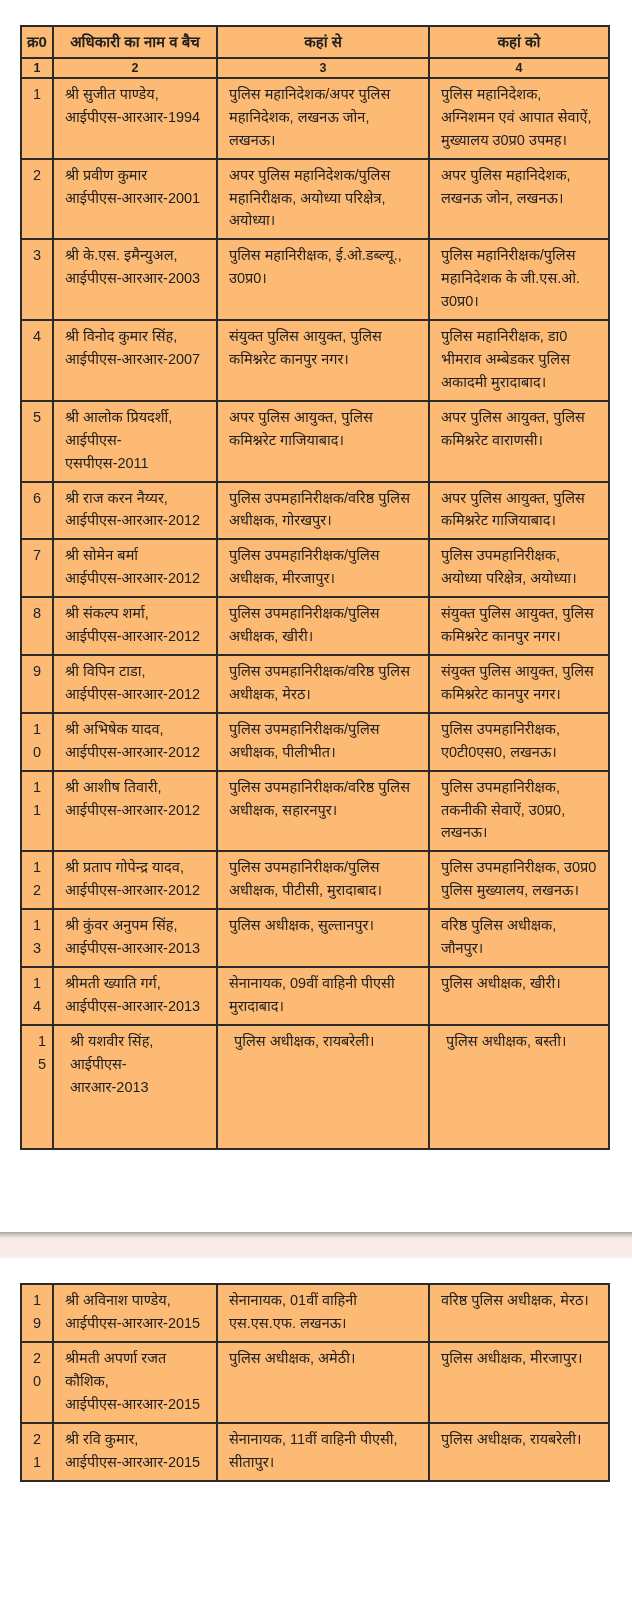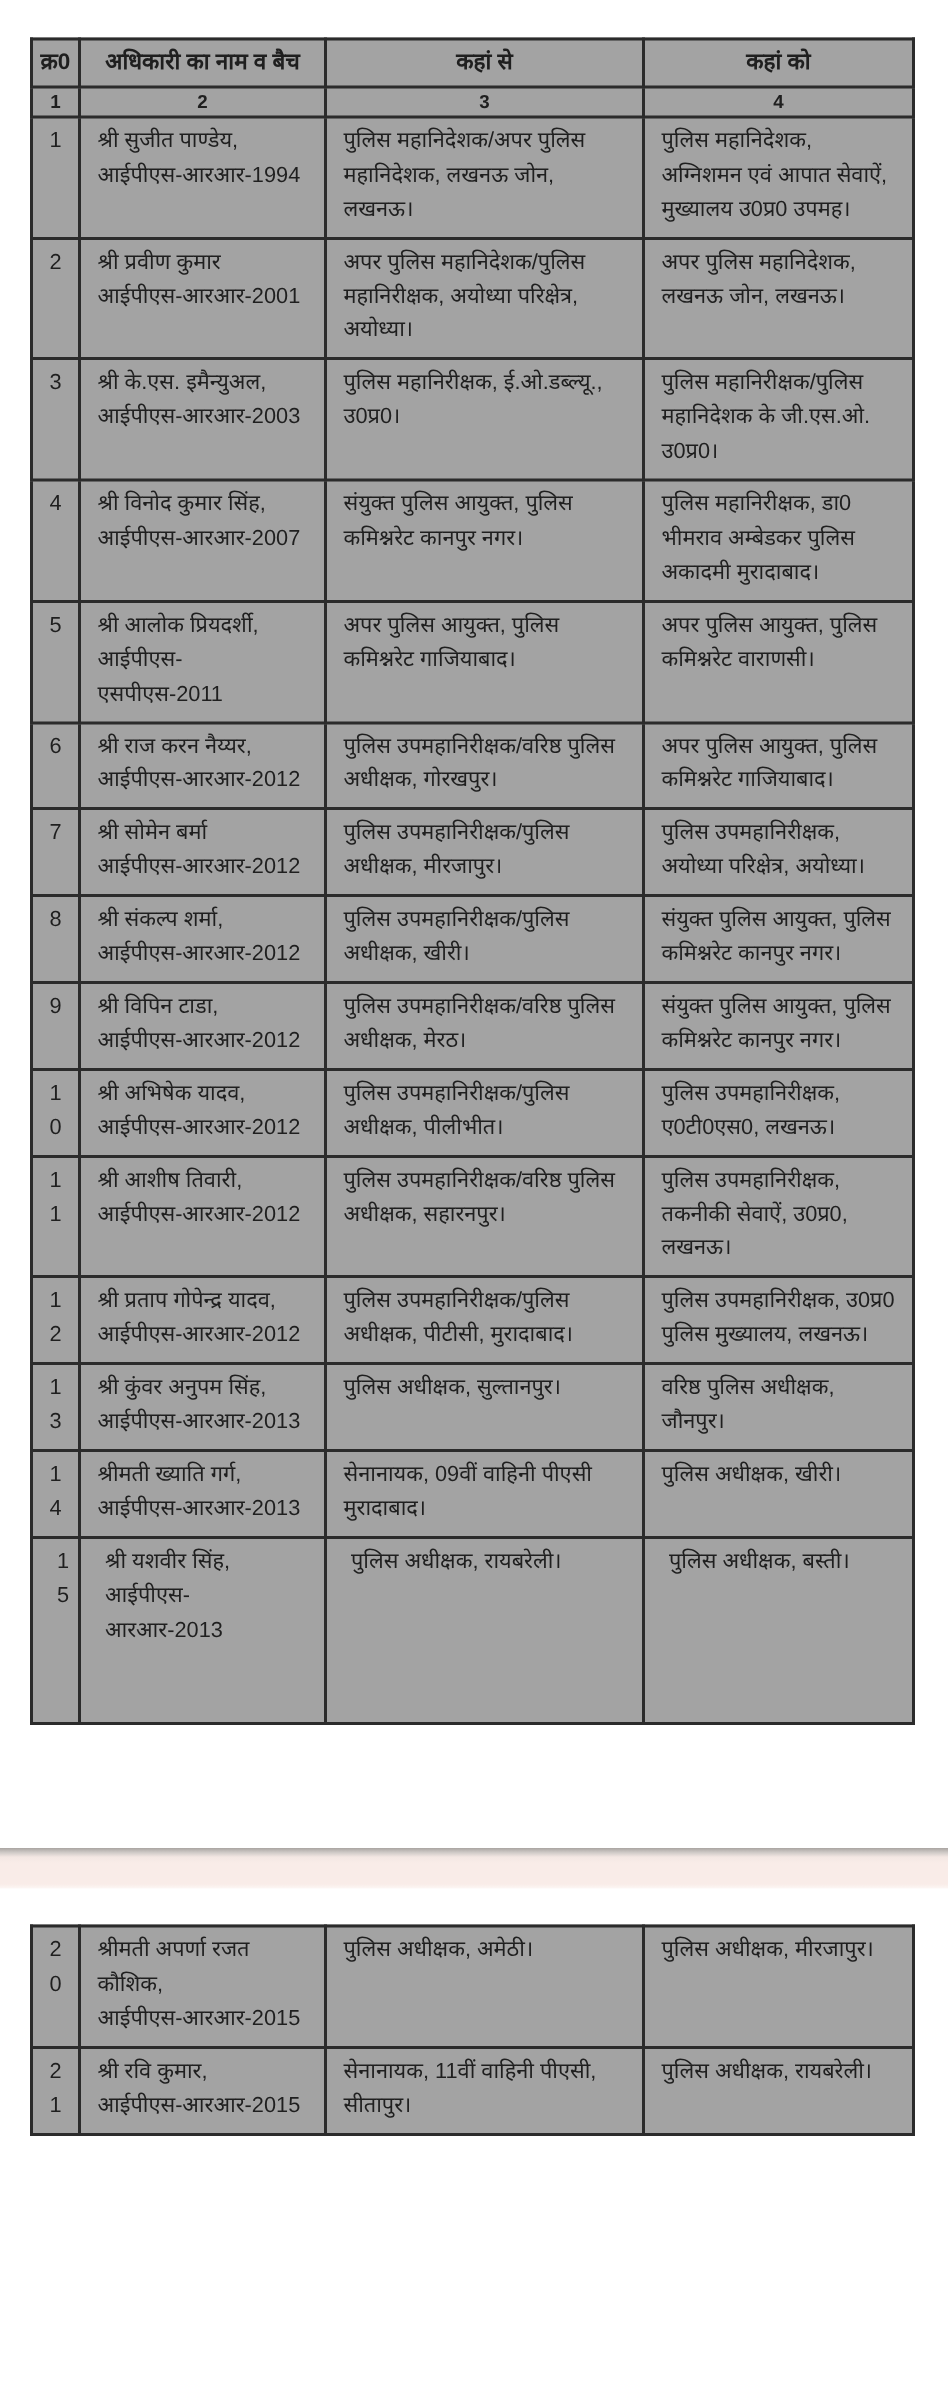--- a/index.html
+++ b/index.html
@@ -14,21 +14,21 @@
     min-height: 1600px;
     background: #ffffff;
     position: relative;
     overflow: hidden;
   }
   table.transfer-table {
     border-collapse: collapse;
     table-layout: fixed;
     width: 588px;
     margin-left: 20px;
-    background: #a3a3a3;
+    background: #fdba74;
   }
   #table-part1 { margin-top: 25px; }
   #table-part2 { margin-top: 24px; }
   table.transfer-table th,
   table.transfer-table td {
     border: 2px solid #2b2b2b;
     vertical-align: top;
     padding: 4px 11px 6px 11px;
     font-size: 14.5px;
     line-height: 1.58;
@@ -214,20 +214,28 @@
 
   <table class="transfer-table" id="table-part2">
     <colgroup>
       <col class="c-sn">
         <col class="c-name">
         <col class="c-from">
         <col class="c-to">
     </colgroup>
     <tbody id="tbody-part2">
         <tr>
+    <td class="sn-cell">19</td>
+    <td class="name-cell">श्री अविनाश पाण्डेय,
+आईपीएस-आरआर-2015</td>
+    <td class="from-cell">सेनानायक, 01वीं वाहिनी
+एस.एस.एफ. लखनऊ।</td>
+    <td class="to-cell">वरिष्ठ पुलिस अधीक्षक, मेरठ।</td>
+  </tr>
+        <tr>
     <td class="sn-cell">20</td>
     <td class="name-cell">श्रीमती अपर्णा रजत
 कौशिक,
 आईपीएस-आरआर-2015</td>
     <td class="from-cell">पुलिस अधीक्षक, अमेठी।</td>
     <td class="to-cell">पुलिस अधीक्षक, मीरजापुर।</td>
   </tr>
         <tr>
     <td class="sn-cell">21</td>
     <td class="name-cell">श्री रवि कुमार,

